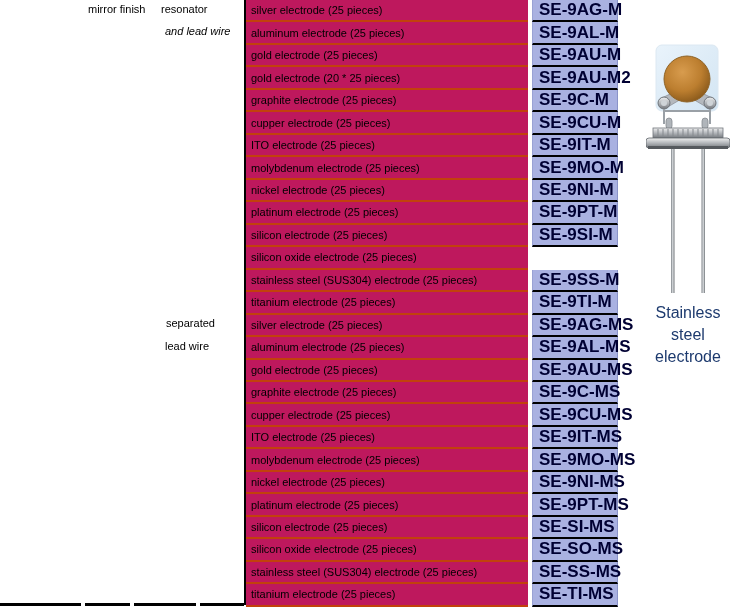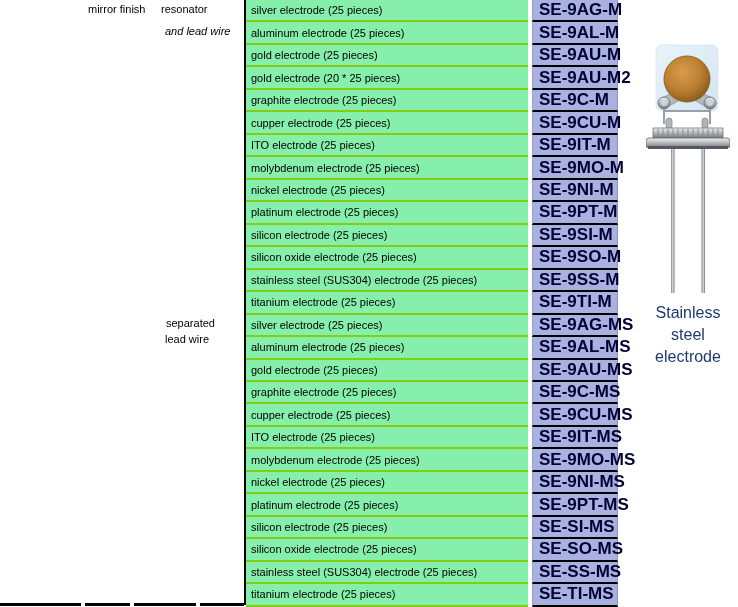--- a/index.html
+++ b/index.html
@@ -6,29 +6,29 @@
   #screen{
     position:relative;width:738px;height:607px;background:#fff;overflow:hidden;
     font-family:"Liberation Sans",sans-serif;color:#000;
   }
   
   .lbl{position:absolute;font-size:11px;white-space:nowrap;color:#000;}
   .lbl-mirror{left:88px;top:3px;width:70px;text-align:left;}
   .lbl-resonator{left:161px;top:3px;}
   .lbl-andlead{left:165px;top:25px;font-style:italic;}
   .lbl-separated{left:166px;top:317px;}
-  .lbl-leadwire{left:165px;top:333px;}
+  .lbl-leadwire{left:165px;top:340px;}
   
   .vline{position:absolute;left:244px;top:0;width:2px;height:605px;background:#000;}
   #rows{position:absolute;left:246px;top:0;width:372px;}
   .trow{height:22.481px;display:flex;box-sizing:border-box;}
   .dcell{
-    width:282px;box-sizing:border-box;border-bottom:2px solid #84cc16;
+    width:282px;box-sizing:border-box;border-bottom:2px solid #c2410c;
     font-size:11px;display:flex;align-items:center;padding-left:5px;
-    background:#86efac;white-space:nowrap;overflow:hidden;
+    background:#be185d;white-space:nowrap;overflow:hidden;
   }
   .cgap{width:4px;}
   .ccell{
     width:86px;box-sizing:border-box;border-bottom:2px solid #000;
     border-left:1px solid #99a2d4;border-right:1px solid #8a93c8;
     background:#a9b1e1;color:#000033;font-size:17px;font-weight:bold;
     display:flex;align-items:center;padding-left:6px;white-space:nowrap;
   }
   
   .bseg{position:absolute;top:603px;height:2.5px;background:#000;}
@@ -107,21 +107,20 @@
         <div class="ccell">SE-9PT-M</div>
       </div>
       <div class="trow">
         <div class="dcell">silicon electrode (25 pieces)</div>
         <div class="cgap"></div>
         <div class="ccell">SE-9SI-M</div>
       </div>
       <div class="trow">
         <div class="dcell">silicon oxide electrode (25 pieces)</div>
         <div class="cgap"></div>
-        <div class="ccell">SE-9SO-M</div>
       </div>
       <div class="trow">
         <div class="dcell">stainless steel (SUS304) electrode (25 pieces)</div>
         <div class="cgap"></div>
         <div class="ccell">SE-9SS-M</div>
       </div>
       <div class="trow">
         <div class="dcell">titanium electrode (25 pieces)</div>
         <div class="cgap"></div>
         <div class="ccell">SE-9TI-M</div>

